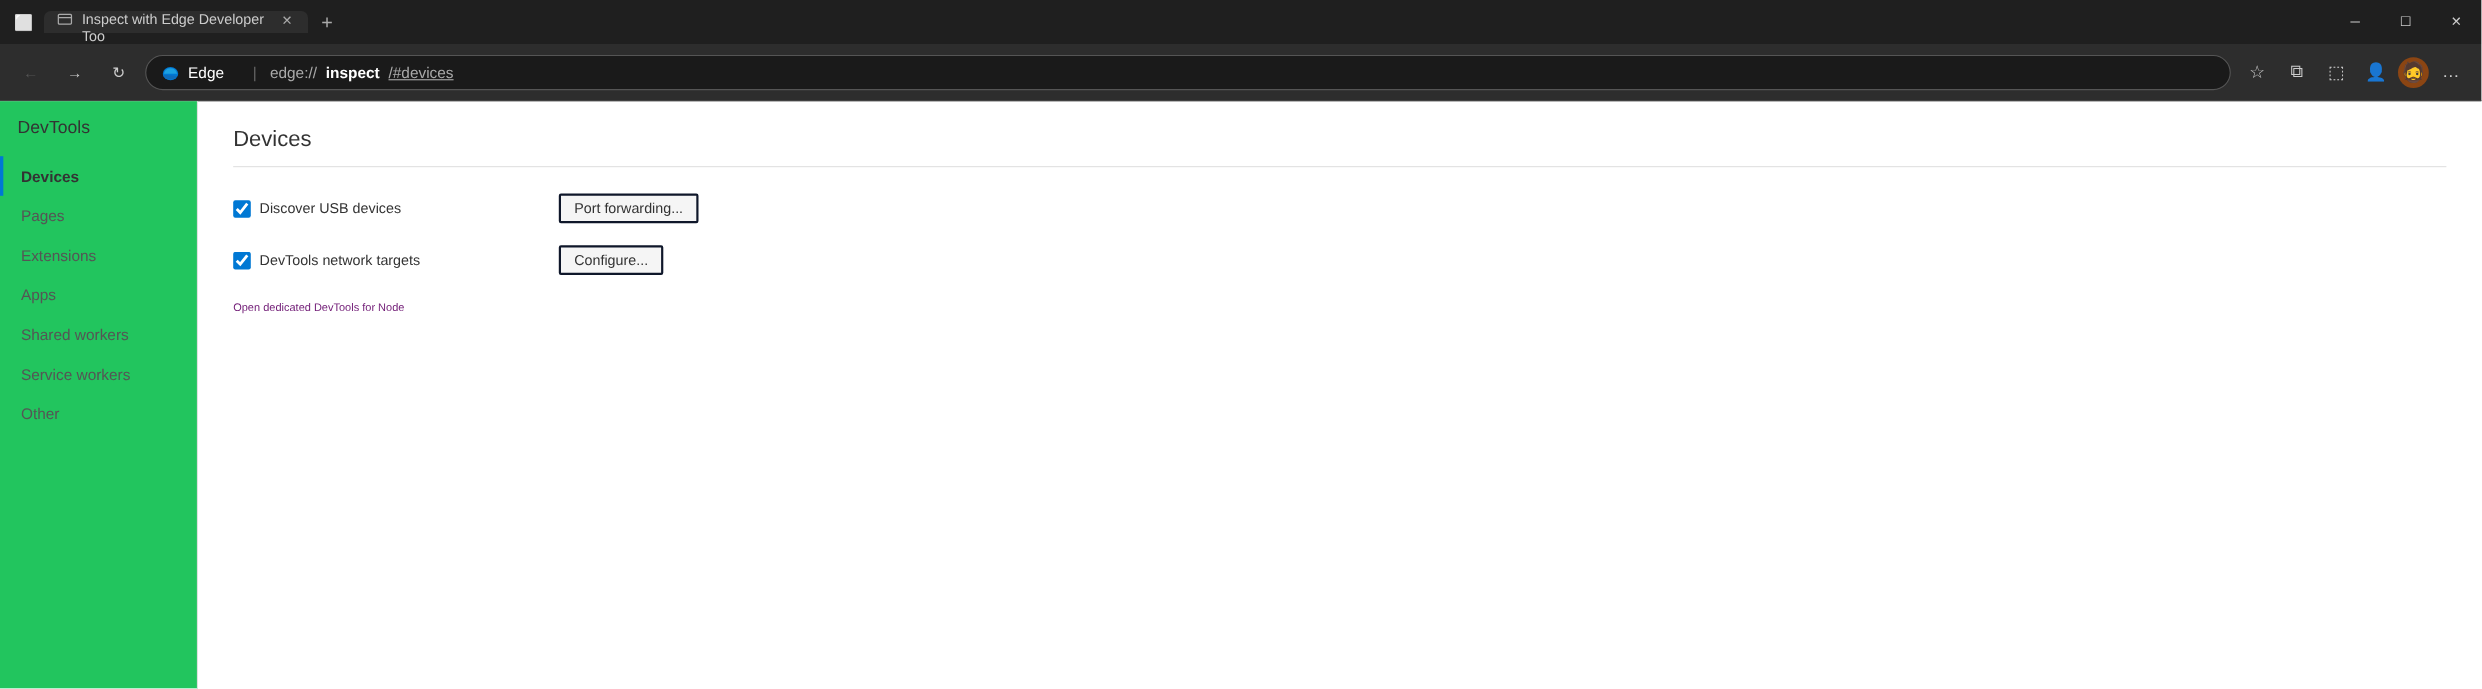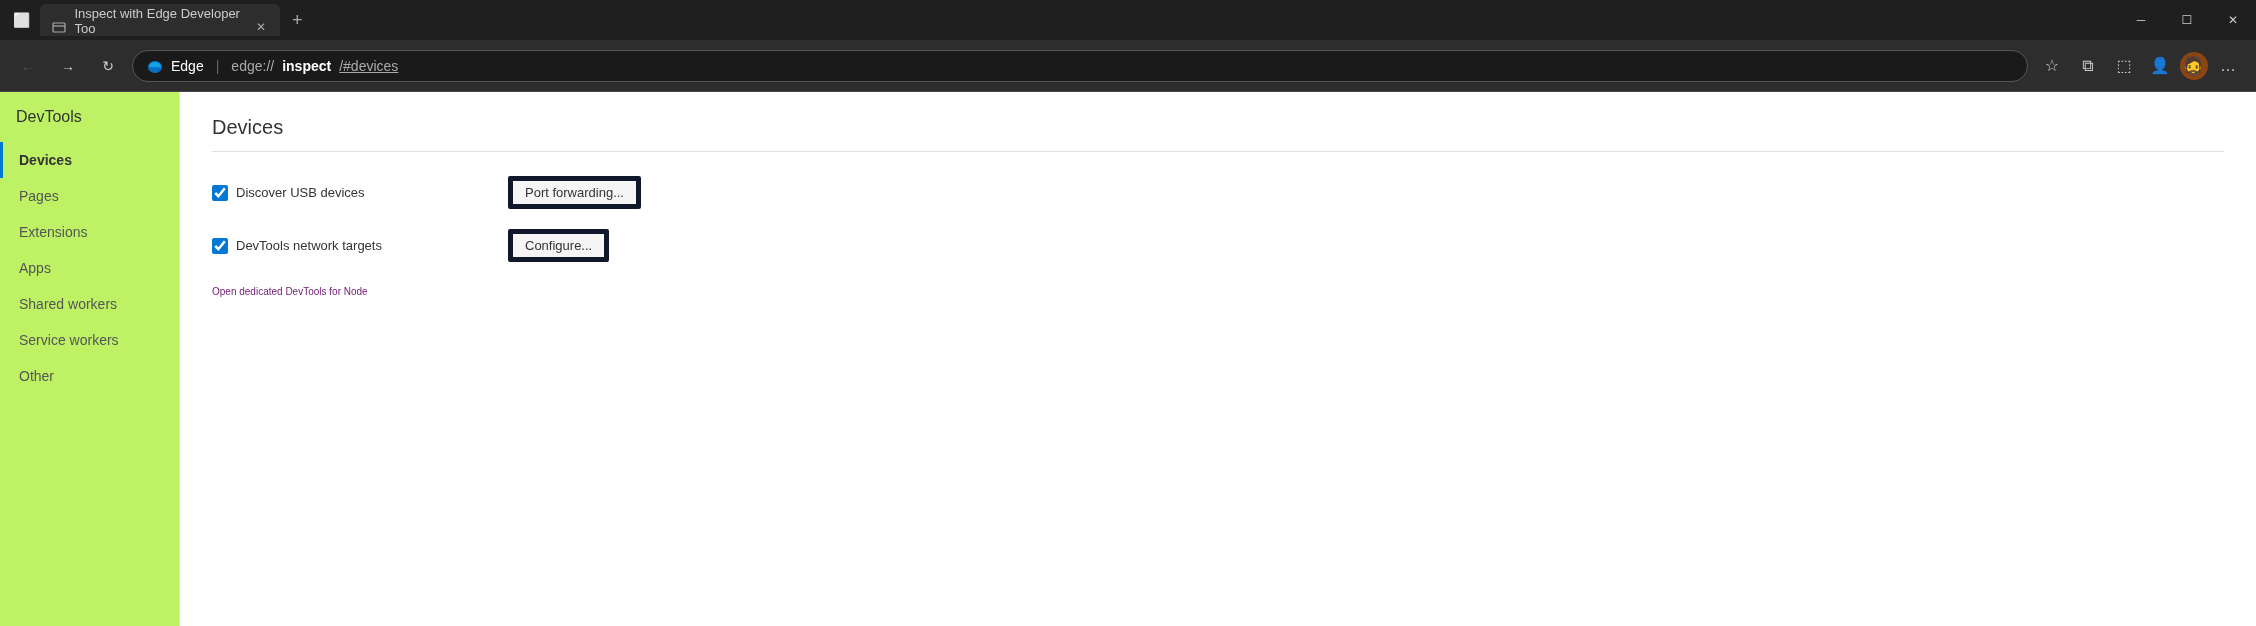--- a/index.html
+++ b/index.html
@@ -24,23 +24,23 @@
       height: 28px;
       display: flex;
       align-items: center;
       justify-content: center;
       color: #aaa;
       font-size: 14px;
     }
     .tab {
       background: #2d2d2d;
       color: #ccc;
-      height: 32px;
-      display: flex;
-      align-items: flex-end;
+      height: 20px;
+      display: flex;
+      align-items: flex-start;
       padding: 0 12px;
       border-radius: 6px 6px 0 0;
       gap: 8px;
       font-size: 13px;
       max-width: 240px;
     }
     .tab-icon {
       width: 16px;
       height: 16px;
       display: flex;
@@ -148,21 +148,21 @@
     .main {
       display: flex;
       height: calc(100vh - 92px);
     }
 
     
     .sidebar {
       width: 180px;
       border-right: 1px solid #e0e0e0;
       padding-top: 16px;
-      background: #bef264;
+      background: #22c55e;
       flex-shrink: 0;
     }
     .sidebar-title {
       font-size: 16px;
       font-weight: 400;
       color: #333;
       padding: 0 16px 16px 16px;
     }
     .sidebar-item {
       padding: 10px 16px;
@@ -211,21 +211,21 @@
       height: 16px;
       accent-color: #0078d4;
       cursor: pointer;
     }
     .checkbox-text {
       color: #333;
       font-size: 13px;
     }
     .option-button {
       background: #f5f5f5;
-      border: 5px solid #0f172a;
+      border: 2px solid #0f172a;
       color: #333;
       padding: 4px 12px;
       font-size: 13px;
       cursor: pointer;
       border-radius: 2px;
     }
 
     .devtools-link {
       color: #701a75;
       text-decoration: none;
@@ -264,21 +264,21 @@
   <div class="nav-btn">→</div>
   <div class="nav-btn">↻</div>
   <div class="address-box">
     <span class="edge-logo">
       <svg width="16" height="16" viewBox="0 0 16 16">
         <ellipse cx="8" cy="9" rx="7" ry="6" fill="#0078d4"></ellipse>
         <path d="M2 9 Q3 4 8 4 Q13 4 14 9" fill="#1ba1e2"></path>
         <path d="M1 10 Q2 14 8 14 Q12 14 14 11" fill="#0e6cbb"></path>
       </svg>
     </span>
-    <span style="color:#fff;font-weight:500;margin-right:4px;">Edge</span>
+    <span style="color:#fff;font-weight:500;margin-right:18px;">Edge</span>
     <span style="color:#666;margin-right:4px;">|</span>
     <span style="color:#aaa;">edge://</span>
       <span class="address-bold">inspect</span>
       <span style="color:#aaa;text-decoration:underline;">/#devices</span>
   </div>
   <div class="toolbar-icons">
     <div class="toolbar-icon">☆</div>
     <div class="toolbar-icon">⧉</div>
     <div class="toolbar-icon">⬚</div>
     <div class="toolbar-icon">👤</div>

